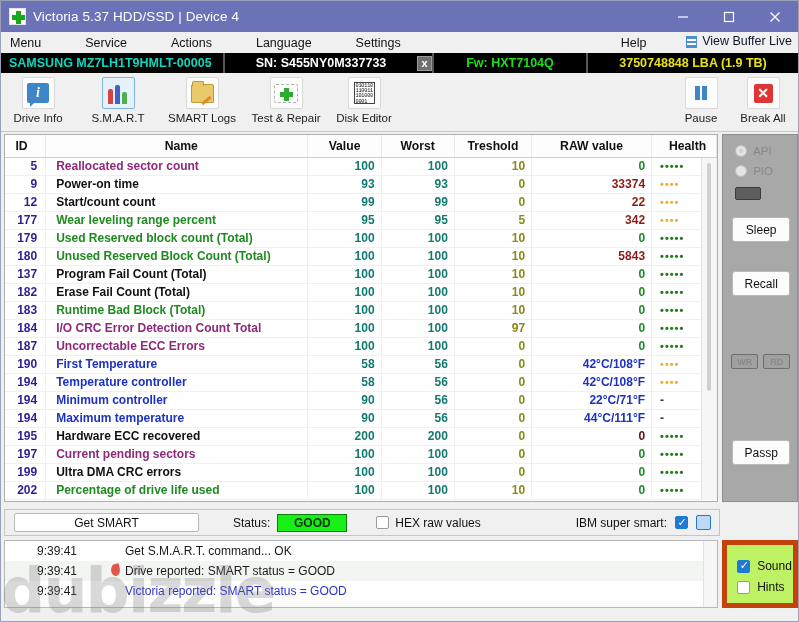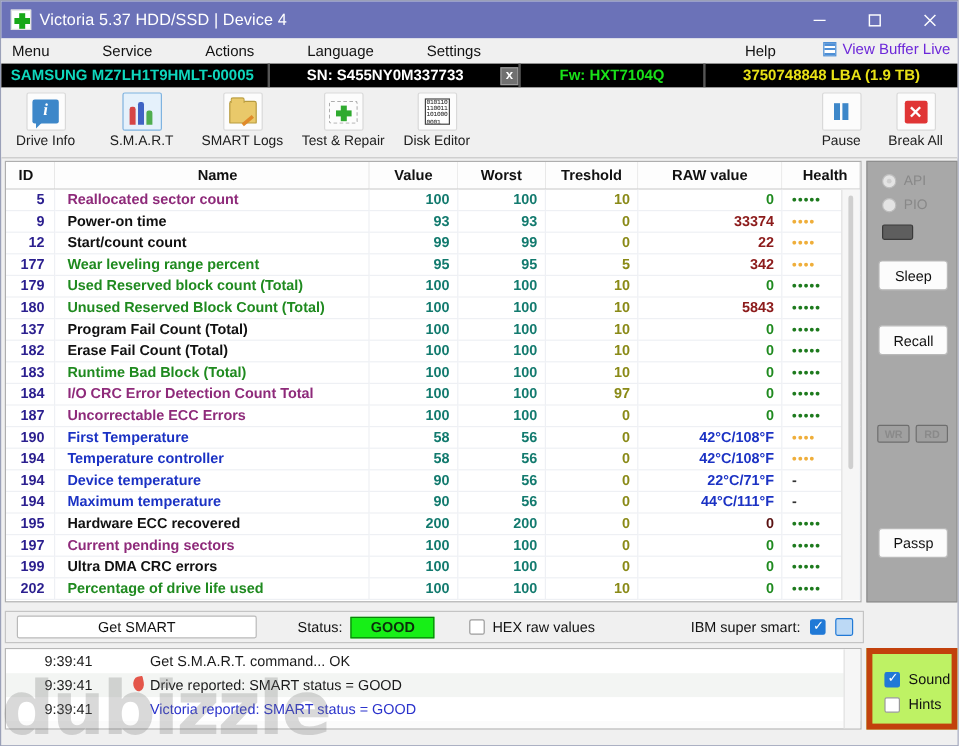--- a/index.html
+++ b/index.html
@@ -67,22 +67,22 @@
   }
   .menu-item { padding: 0 0; white-space: nowrap; }
   .m-menu     { margin-left: 9px; }
   .m-service  { margin-left: 44px; }
   .m-actions  { margin-left: 44px; }
   .m-language { margin-left: 44px; }
   .m-settings { margin-left: 44px; }
   .m-help     { margin-left: 220px; }
   .vbl {
     position: absolute; right: 6px; top: 2px;
-    display: flex; align-items: center; gap: 5px;
-    font-size: 12.5px; color: #6d28d9;
+    display: flex; align-items: flex-end; gap: 5px;
+    font-size: 12.5px; color: #0f172a;
   }
   .vbl-icon {
     width: 11px; height: 12px;
     background: linear-gradient(to bottom,
       #4d8fd6 0 2px, #ffffff 2px 4px,
       #4d8fd6 4px 6px, #ffffff 6px 8px,
       #4d8fd6 8px 10px, #ffffff 10px 12px);
     border: 1px solid #4d8fd6;
   }
 
@@ -301,21 +301,21 @@
   .statusrow {
     margin: 4px 0 0 3px;
     width: 716px; height: 27px;
     background: #f0f0f0;
     border: 1px solid #c4c4c4;
     display: flex; align-items: center;
     font-size: 12px; color: #111;
     position: relative;
   }
   .getsmart {
-    width: 200px; height: 19px; margin-left: 9px;
+    width: 185px; height: 19px; margin-left: 9px;
     background: #ffffff; border: 1px solid #b9b9b9; border-radius: 2px;
     display: flex; align-items: center; justify-content: center;
     font-size: 12px;
   }
   .status-lbl { margin-left: 34px; }
   .good-badge {
     margin-left: 7px; width: 70px; height: 18px;
     background: #17ef17; border: 1px solid #0b7f0b;
     display: flex; align-items: center; justify-content: center;
     font-size: 12px; font-weight: bold; color: #0b2f0b;
@@ -625,21 +625,21 @@
               <td class="c-id">194</td>
               <td class="c-name n-blue">Temperature controller</td>
               <td class="c-value">58</td>
               <td class="c-worst">56</td>
               <td class="c-tresh">0</td>
               <td class="c-raw raw-temp">42°C/108°F</td>
               <td class="c-health"><span class="dots o">••••</span></td>
             </tr>
             <tr>
               <td class="c-id">194</td>
-              <td class="c-name n-blue">Device temperature</td>
+              <td class="c-name n-blue">Minimum controller</td>
               <td class="c-value">90</td>
               <td class="c-worst">56</td>
               <td class="c-tresh">0</td>
               <td class="c-raw raw-temp">22°C/71°F</td>
               <td class="c-health"><span class="dots dash">-</span></td>
             </tr>
             <tr>
               <td class="c-id">194</td>
               <td class="c-name n-blue">Maximum temperature</td>
               <td class="c-value">90</td>

